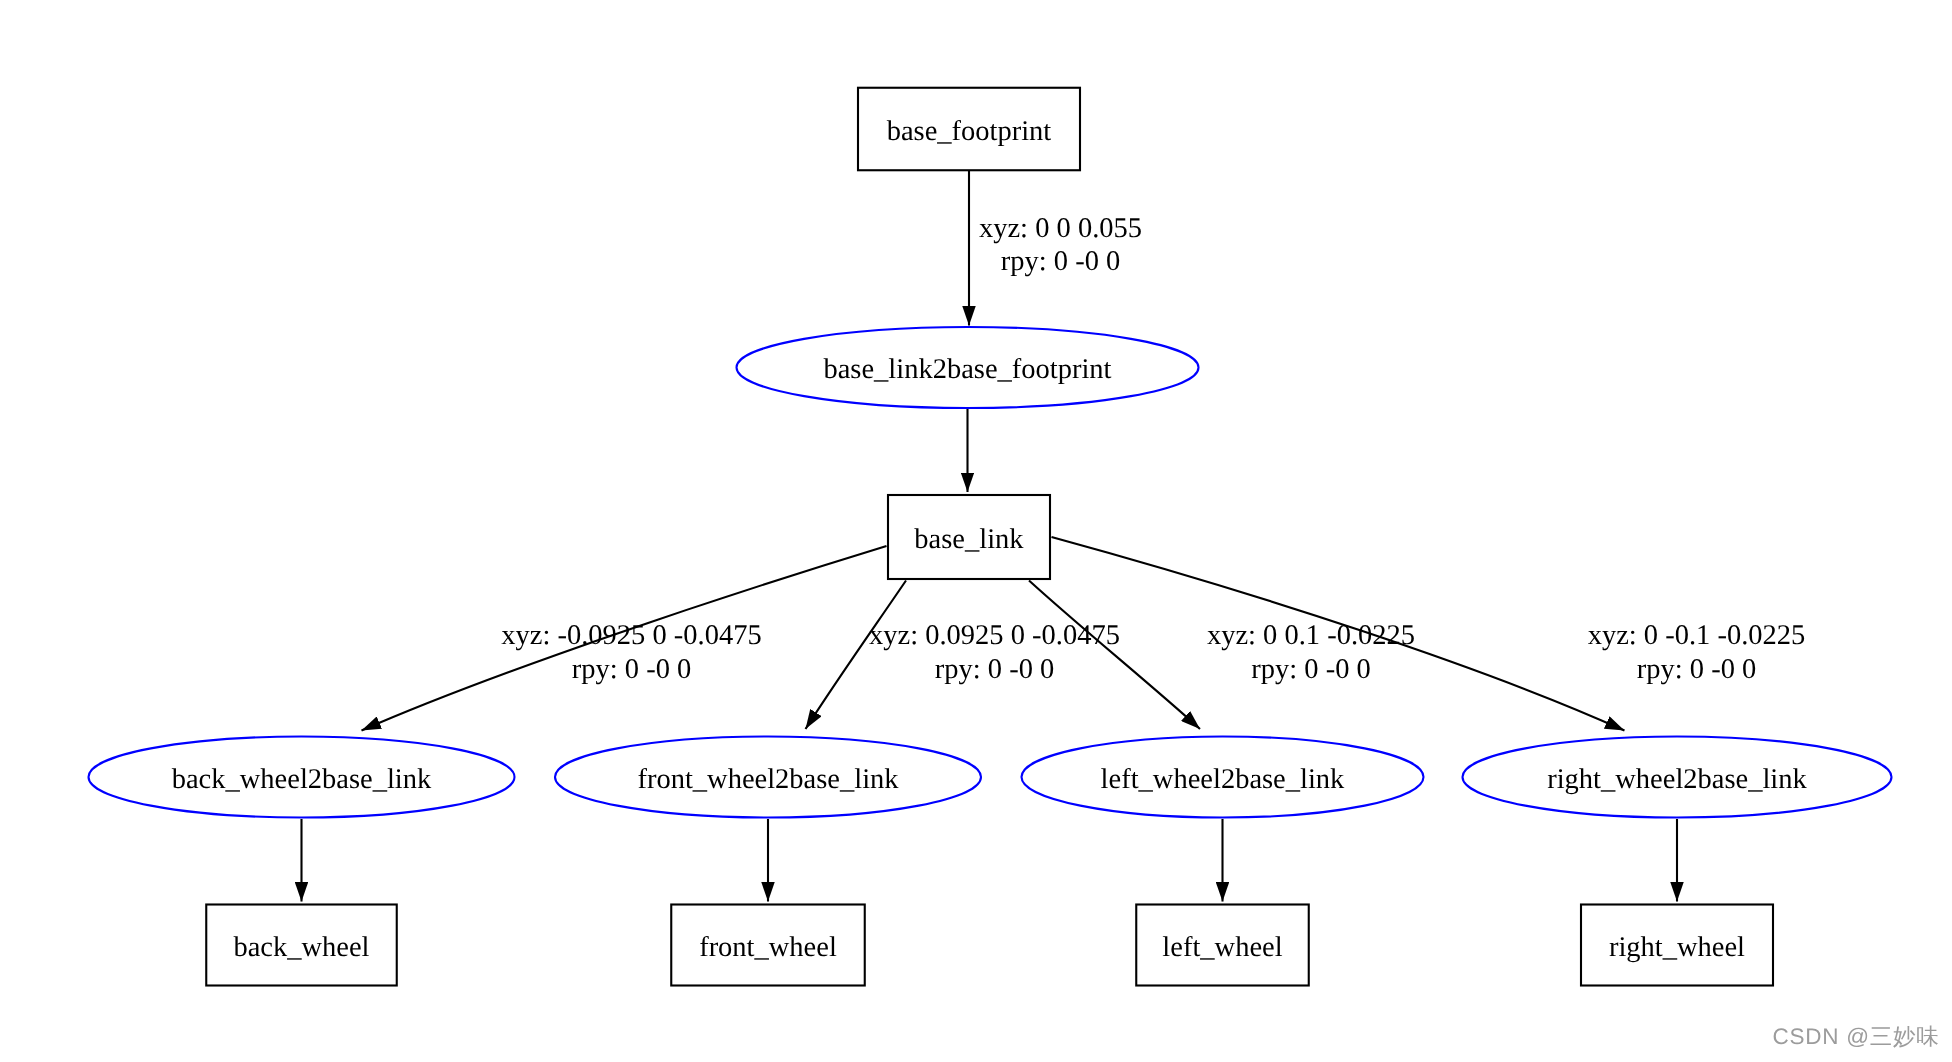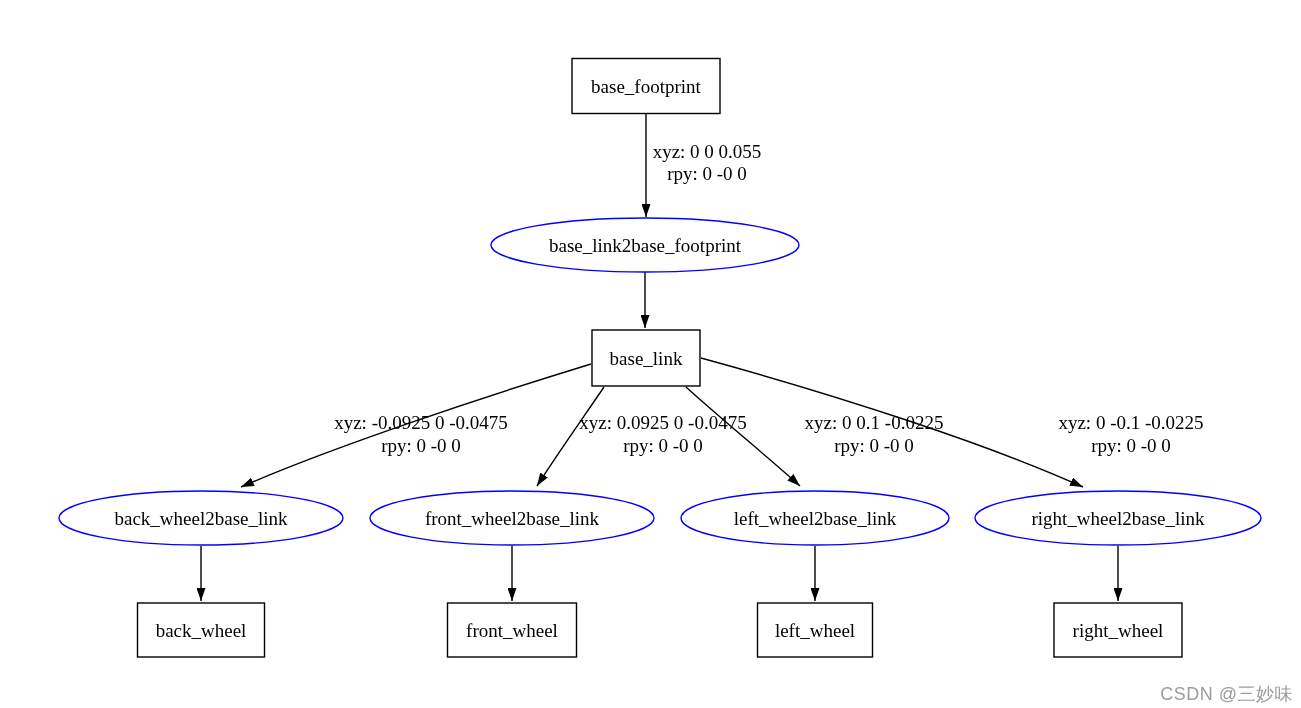--- a/index.html
+++ b/index.html
@@ -40,21 +40,21 @@
     font-family: "Liberation Serif", "DejaVu Serif", serif;
     font-size: 19px;
     text-anchor: middle;
     fill: #000000;
   }
   .watermark {
     position: absolute;
     right: 8px;
     top: 682px;
     font-family: "Liberation Sans", "DejaVu Sans", sans-serif;
-    font-size: 18px;
+    font-size: 15px;
     letter-spacing: 0.5px;
     user-select: none;
   }
 </style>
 </head>
 <body>
 
 <div id="stage">
   <svg id="graph" width="1301" height="708" viewBox="0 0 1301 708" xmlns="http://www.w3.org/2000/svg">
     <defs>

